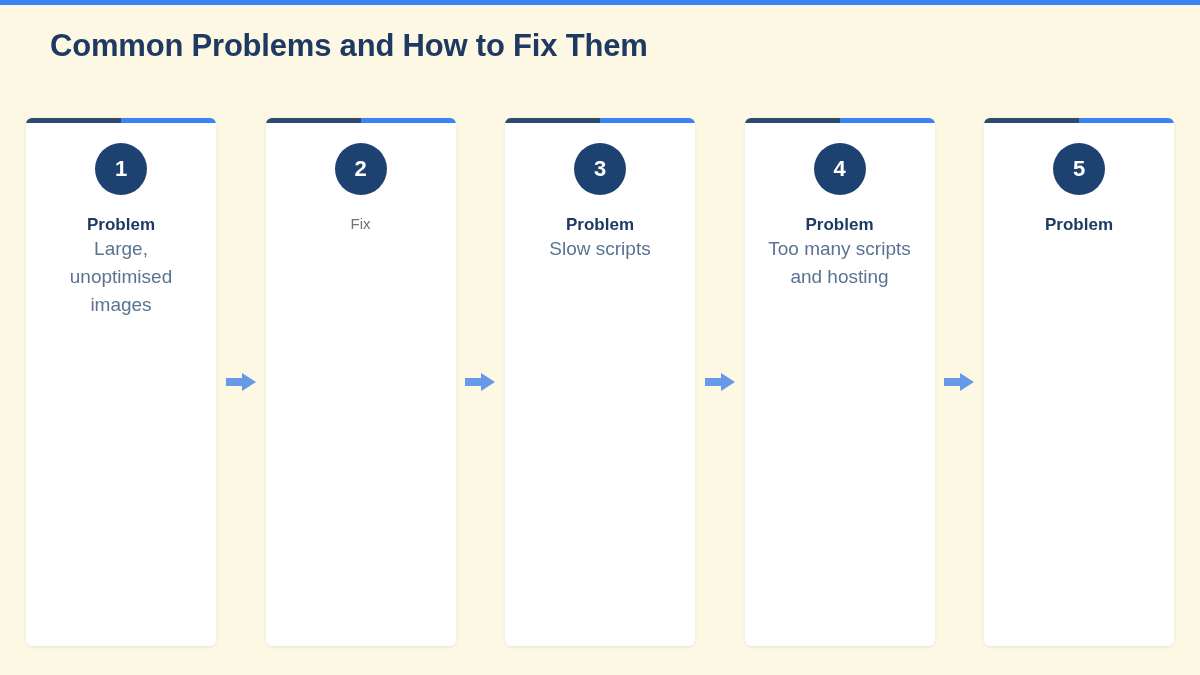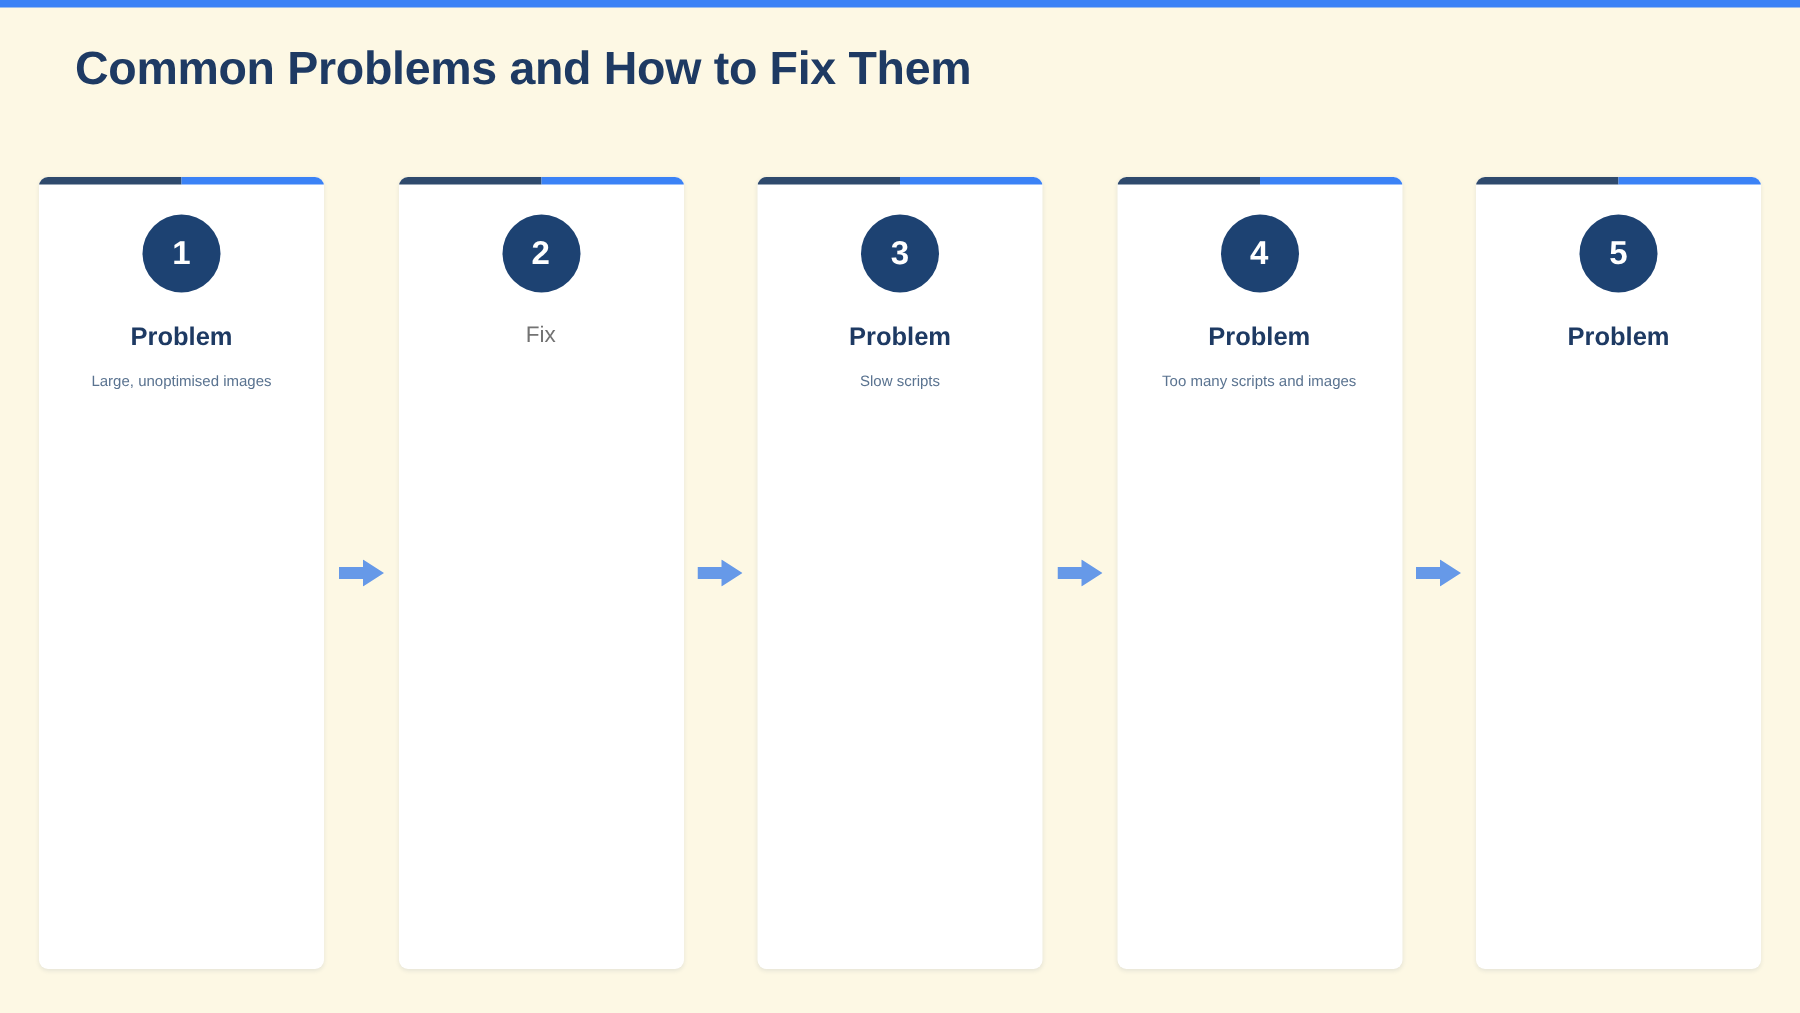--- a/index.html
+++ b/index.html
@@ -88,22 +88,22 @@
     font-size: 17px;
     font-weight: bold;
     color: #1e3a63;
   }
   .card-heading.light-weight {
     font-weight: normal;
     font-size: 15px;
     color: #737373;
   }
   .card-body {
-    margin-top: 13px;
-    font-size: 10px;
+    margin-top: 0;
+    font-size: 19px;
     line-height: 1.48;
     color: #5a7390;
     text-align: center;
     padding: 0 16px;
   }
   .arrow {
     flex: 0 0 auto;
     width: 48px;
     display: flex;
     align-items: center;
@@ -172,21 +172,21 @@
     </svg>
   </div>
 
   <div class="card">
     <div class="card-topbar">
       <div class="dark"></div>
         <div class="light"></div>
     </div>
     <div class="badge">4</div>
     <div class="card-heading">Problem</div>
-    <div class="card-body">Too many scripts and images</div>
+    <div class="card-body">Too many scripts and hosting</div>
   </div>
 
   <div class="arrow">
     <svg width="30" height="18" viewBox="0 0 30 18">
       <path d="M0 5 H16 V0 L30 9 L16 18 V13 H0 Z" fill="#6699e8"></path>
     </svg>
   </div>
 
   <div class="card">
     <div class="card-topbar">

